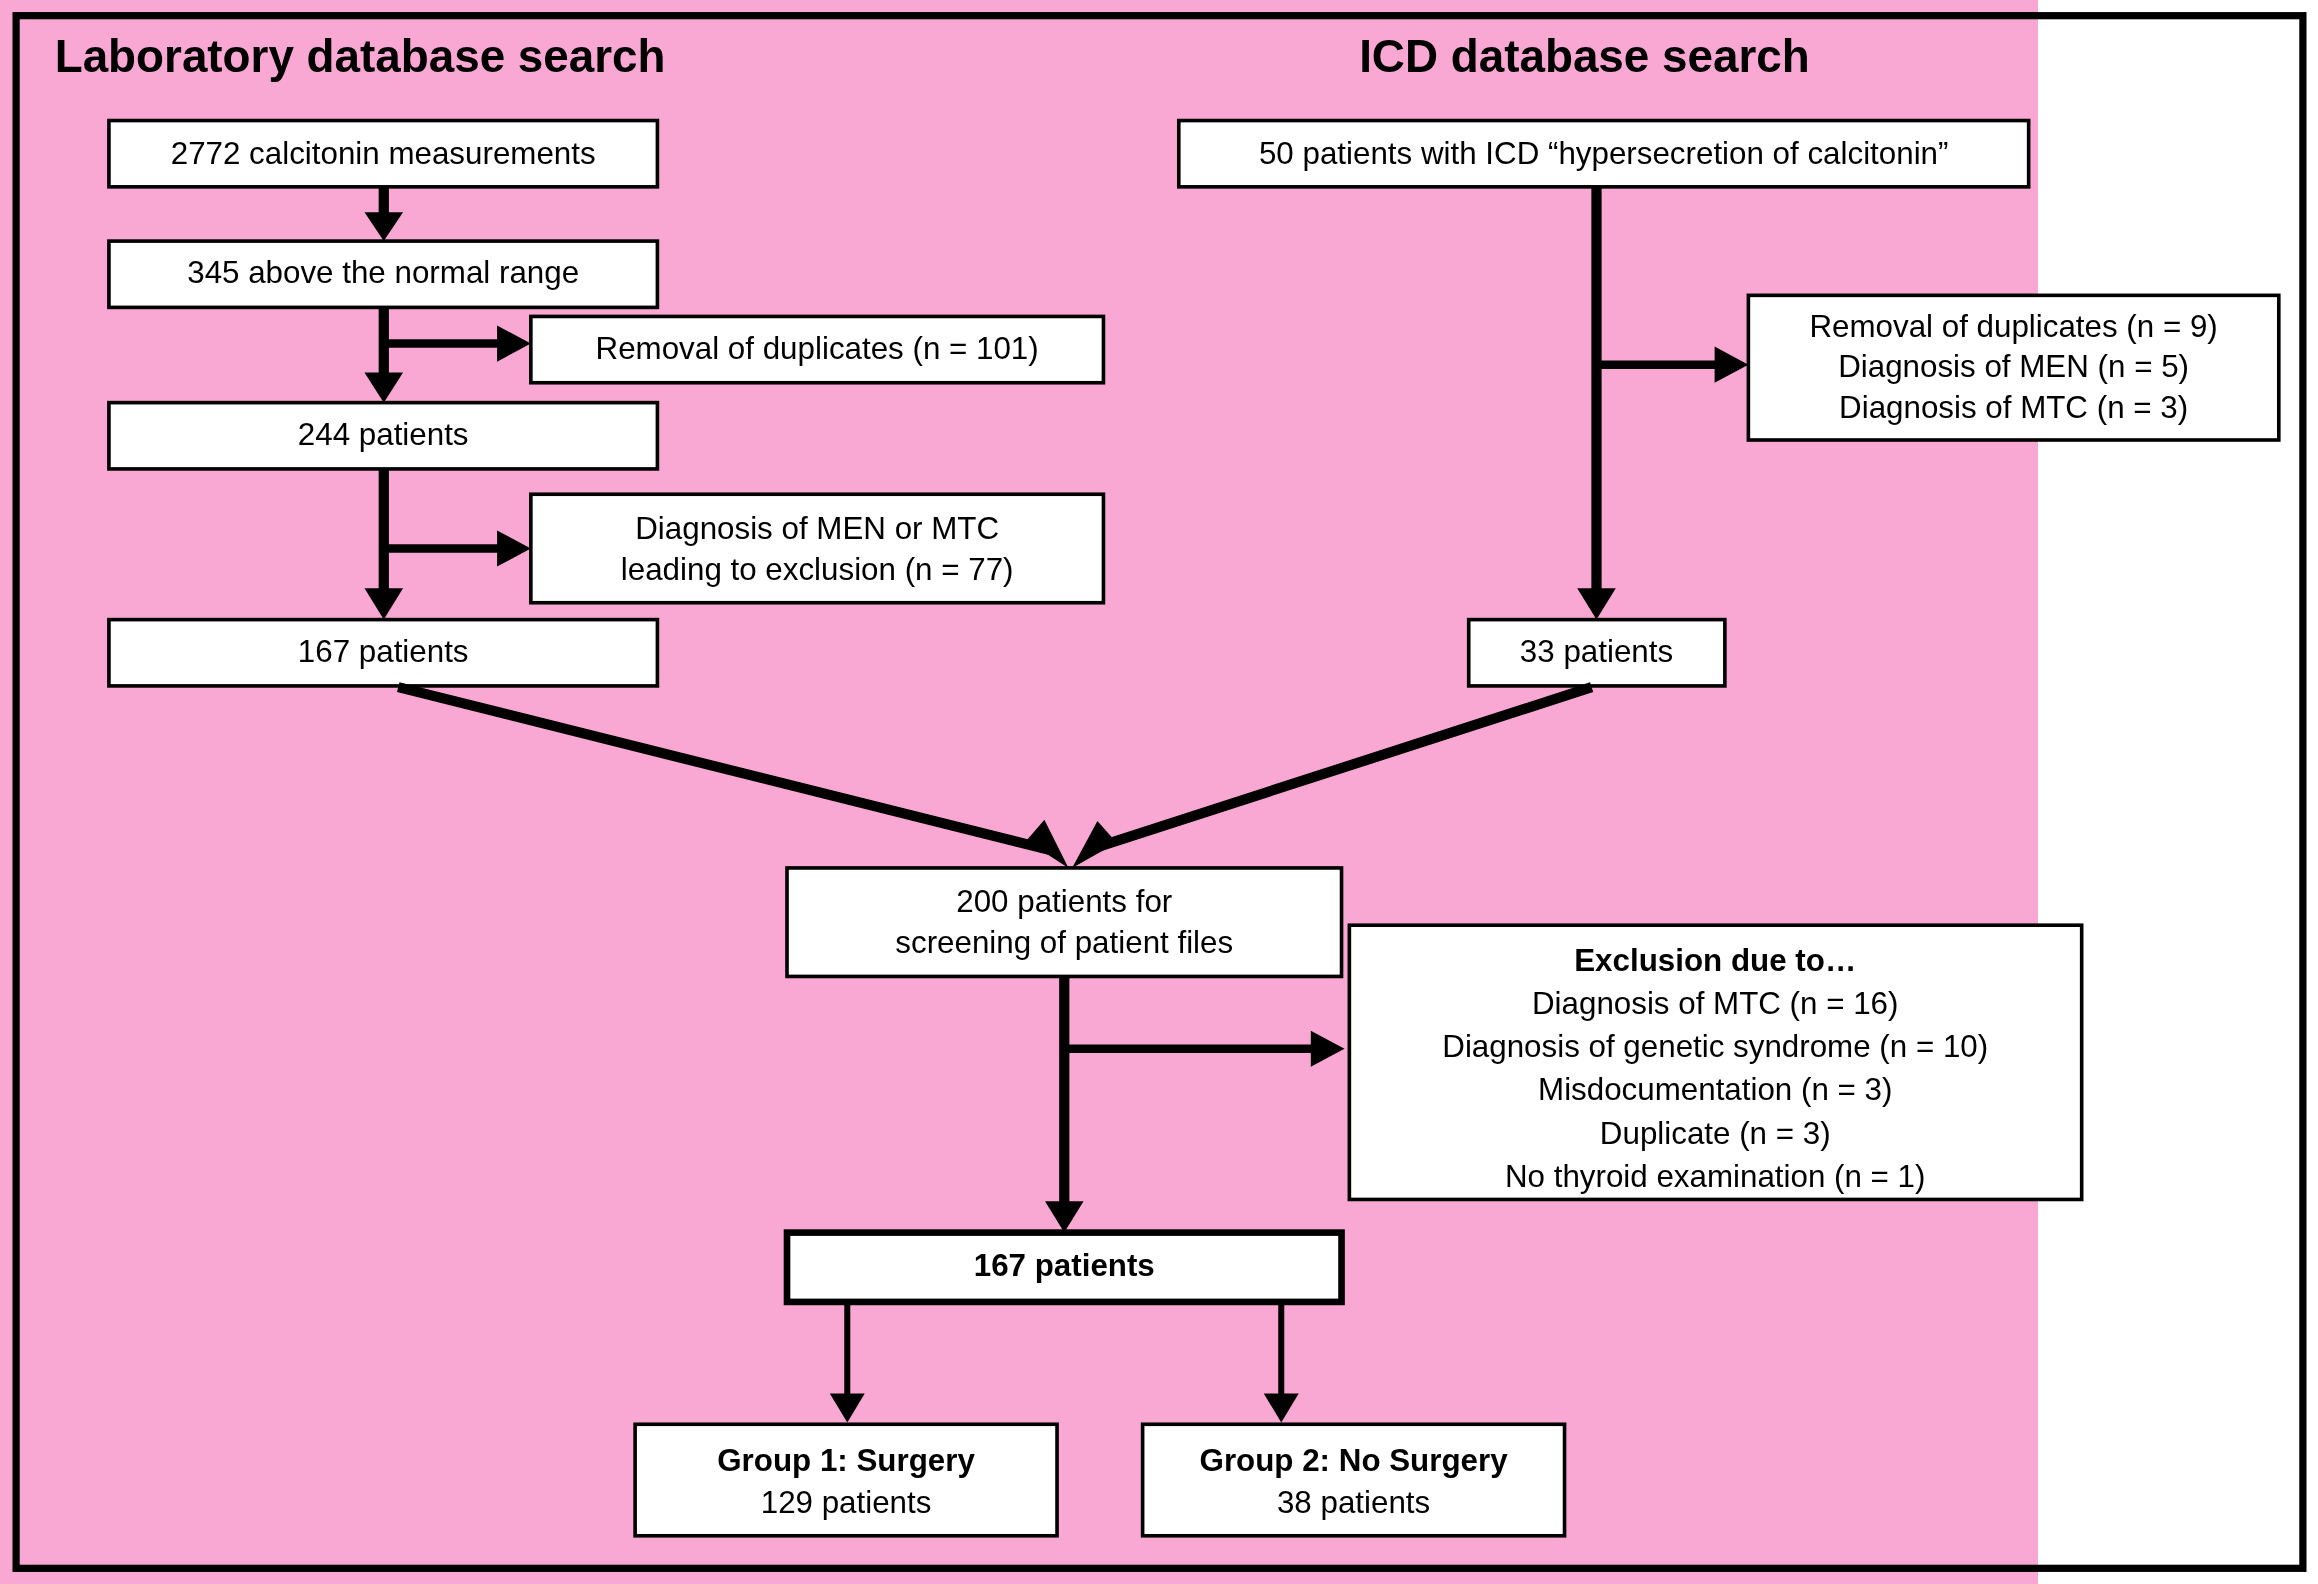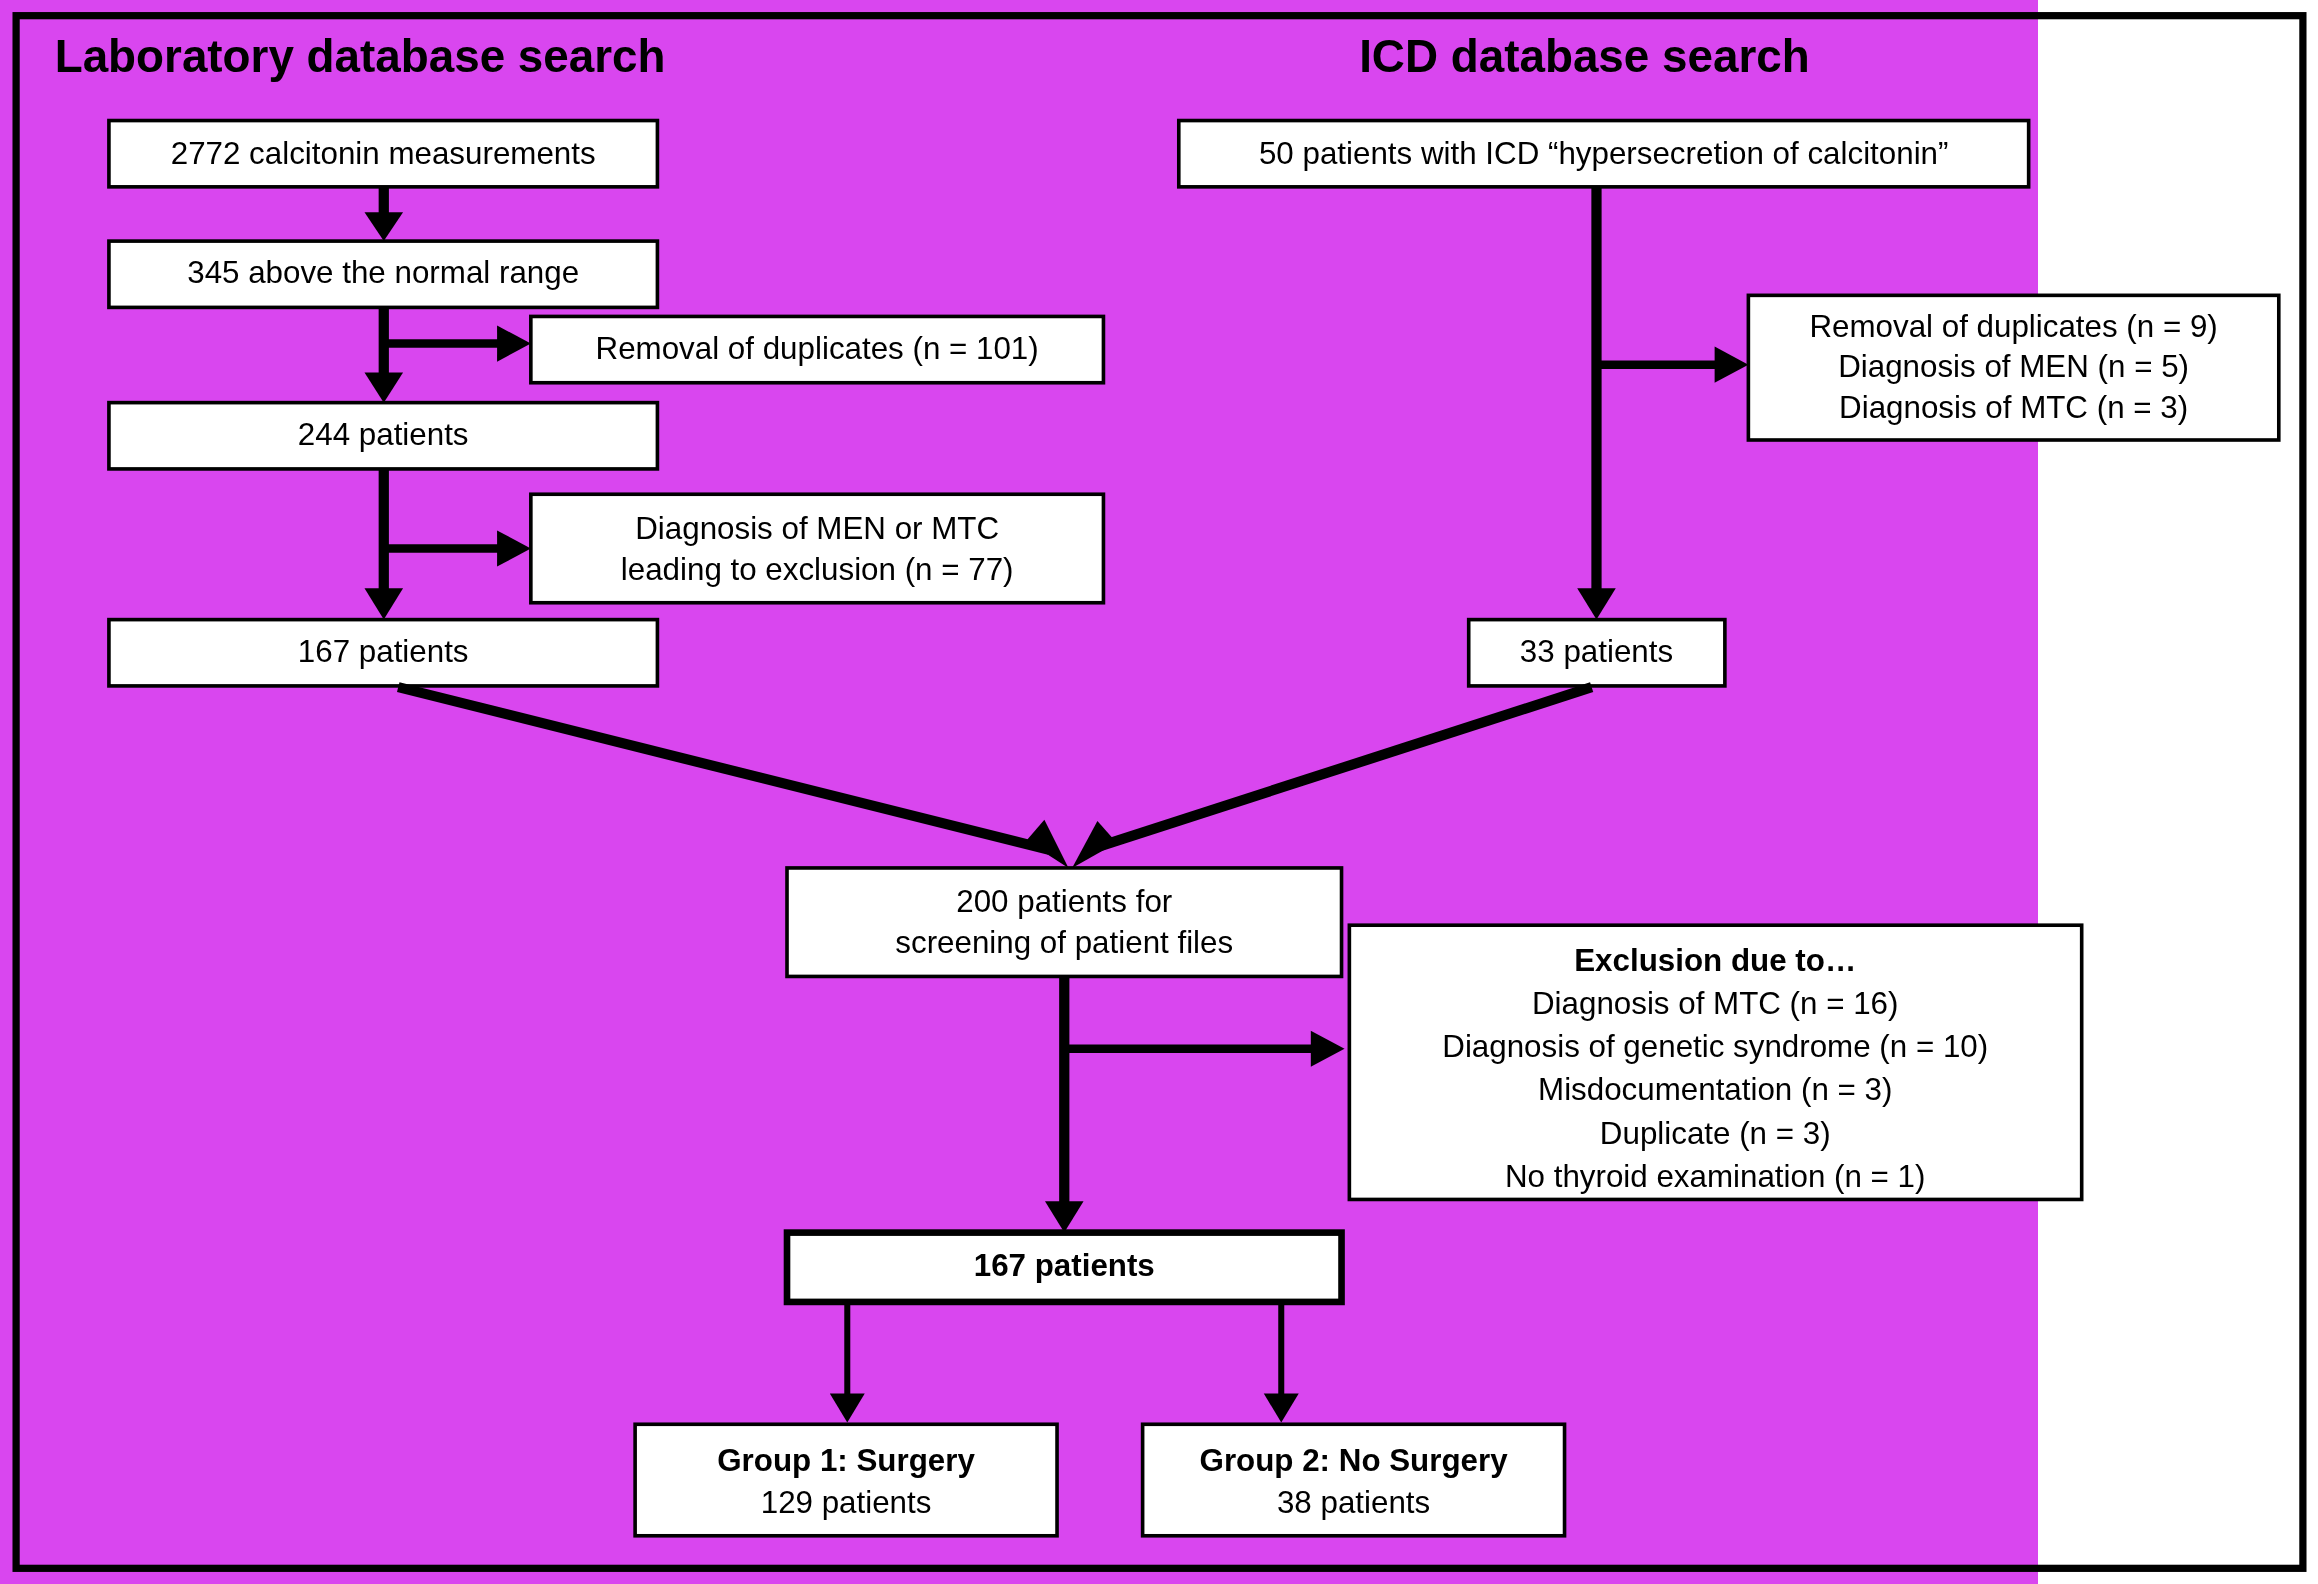--- a/index.html
+++ b/index.html
@@ -10,21 +10,21 @@
   body {
     width: 2319px;
     height: 1584px;
     font-family: "Liberation Sans", sans-serif;
     overflow: hidden;
   }
   #figure-root {
     position: relative;
     width: 2038px;
     height: 1584px;
-    background: #d946ef;
+    background: #f9a8d4;
   }
   svg.flow {
     position: absolute;
     top: 0;
     left: 0;
     width: 2319px;
     height: 1584px;
     display: block;
   }
   .frame-rect {

